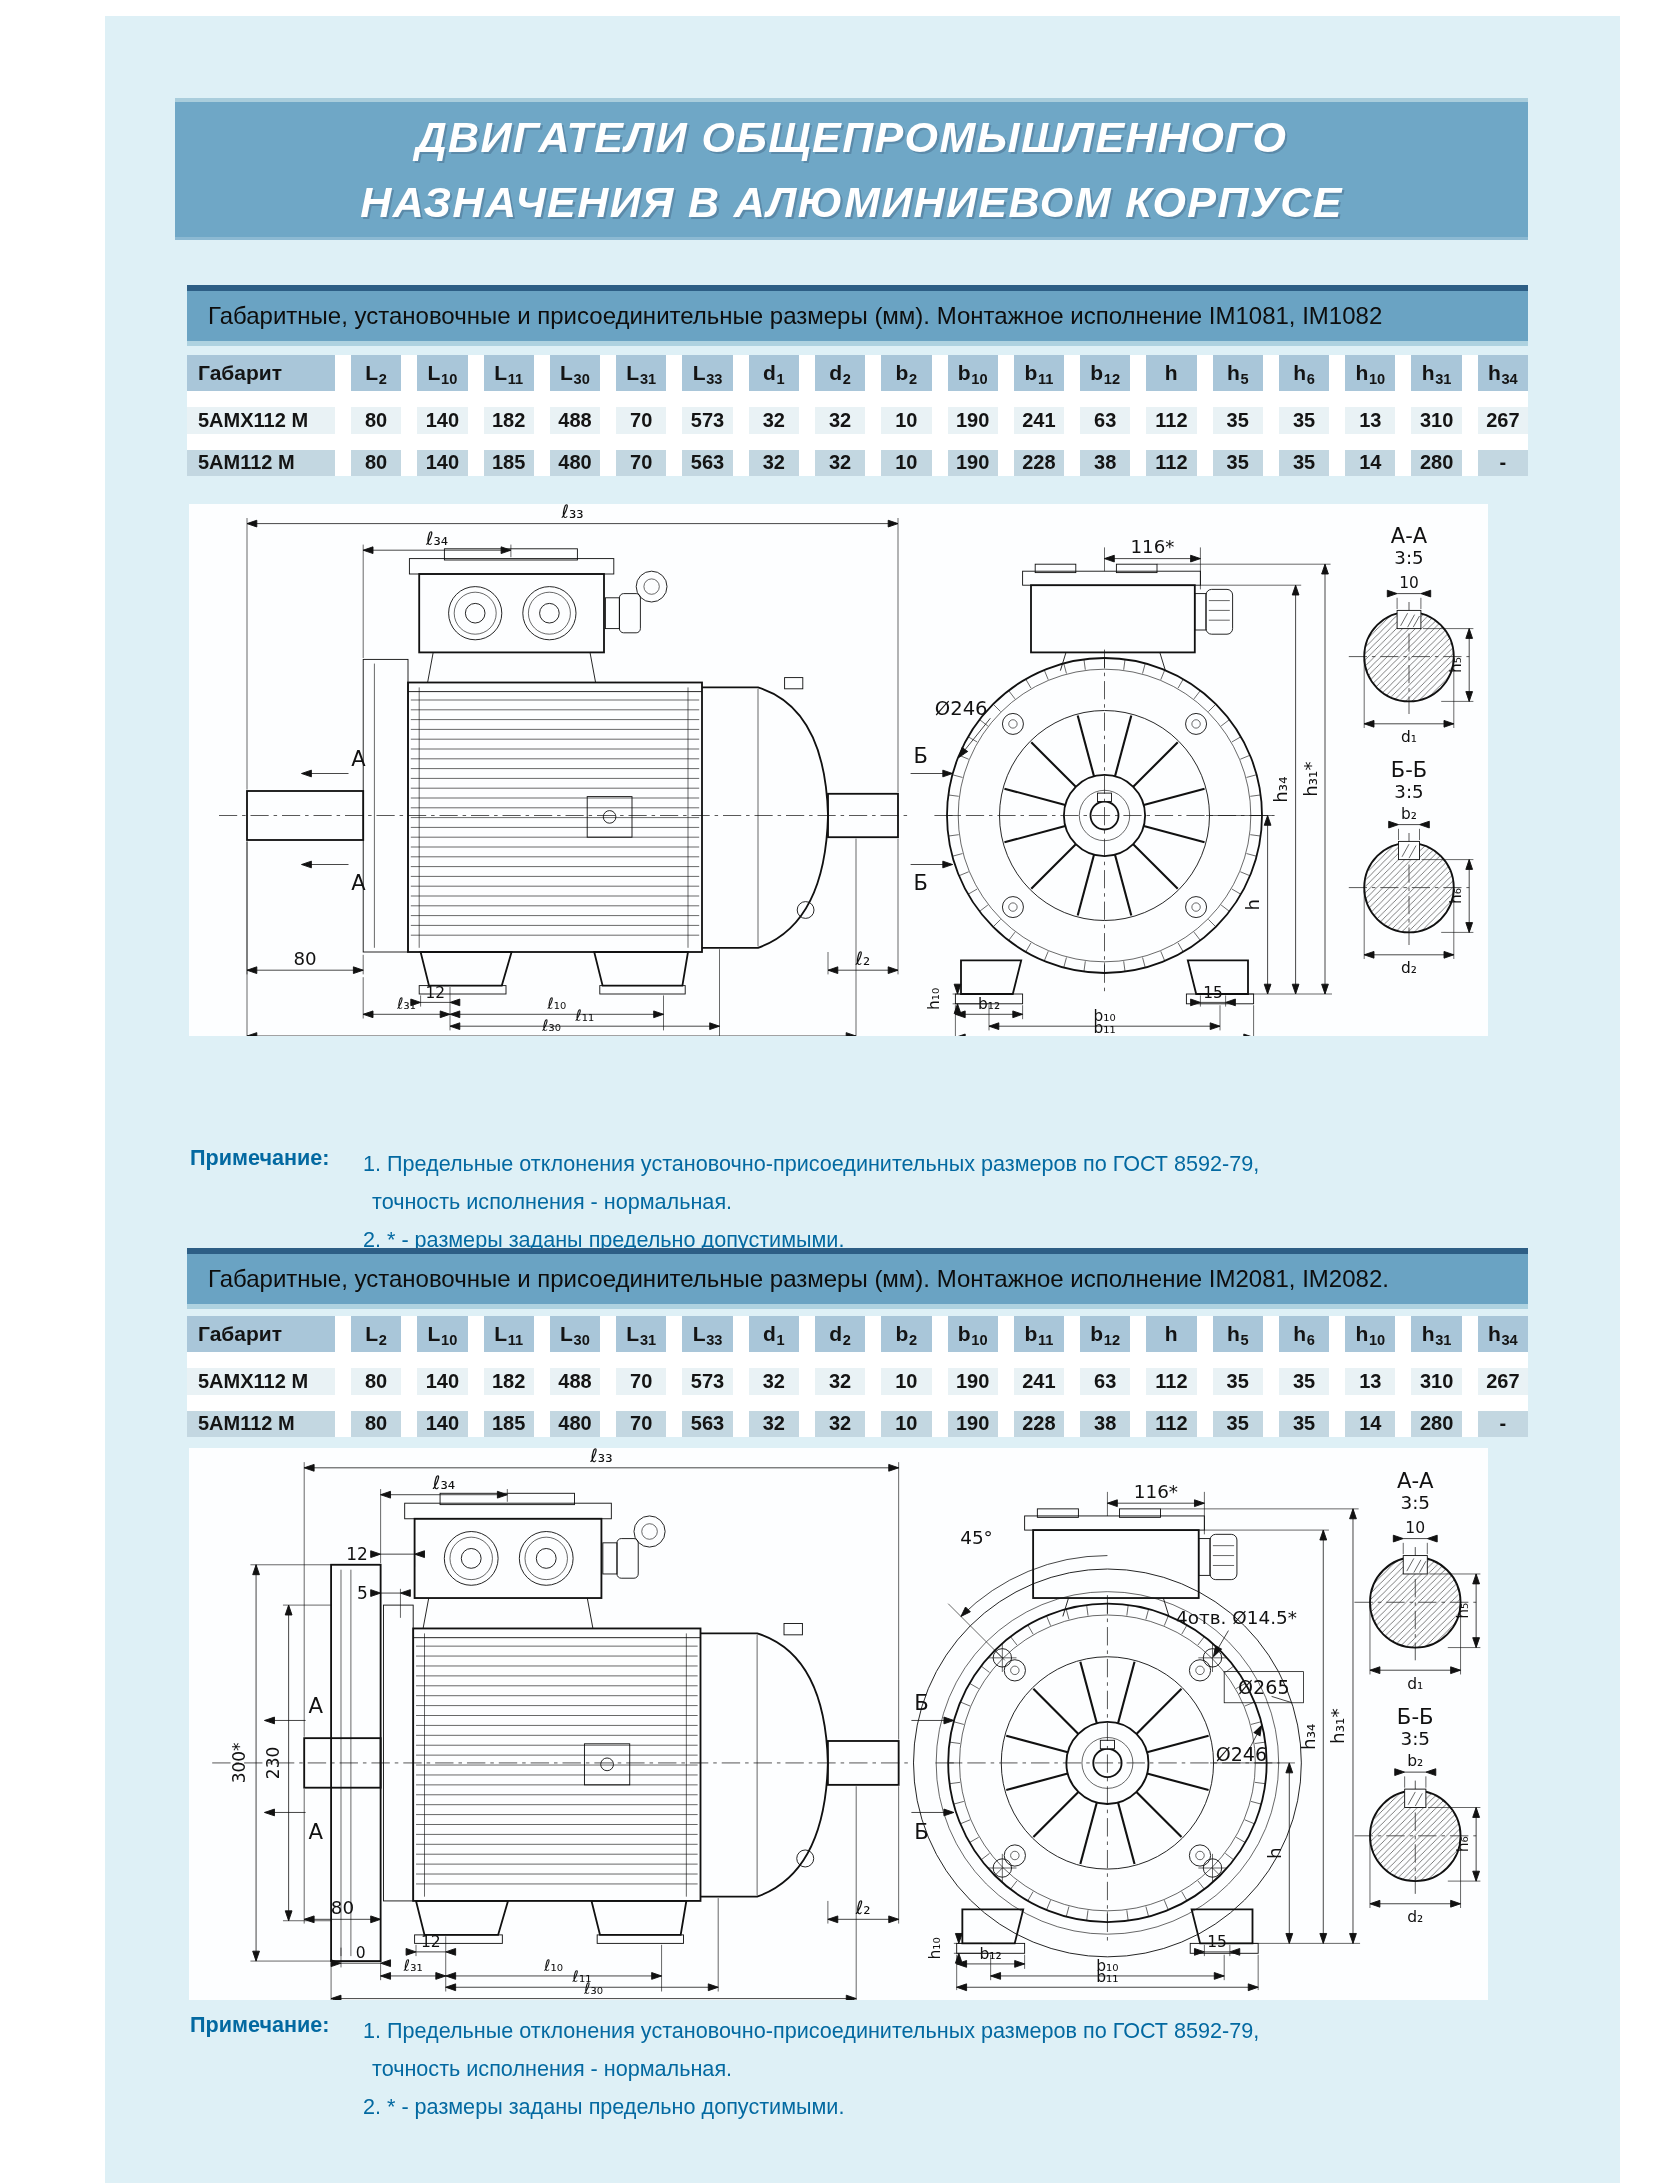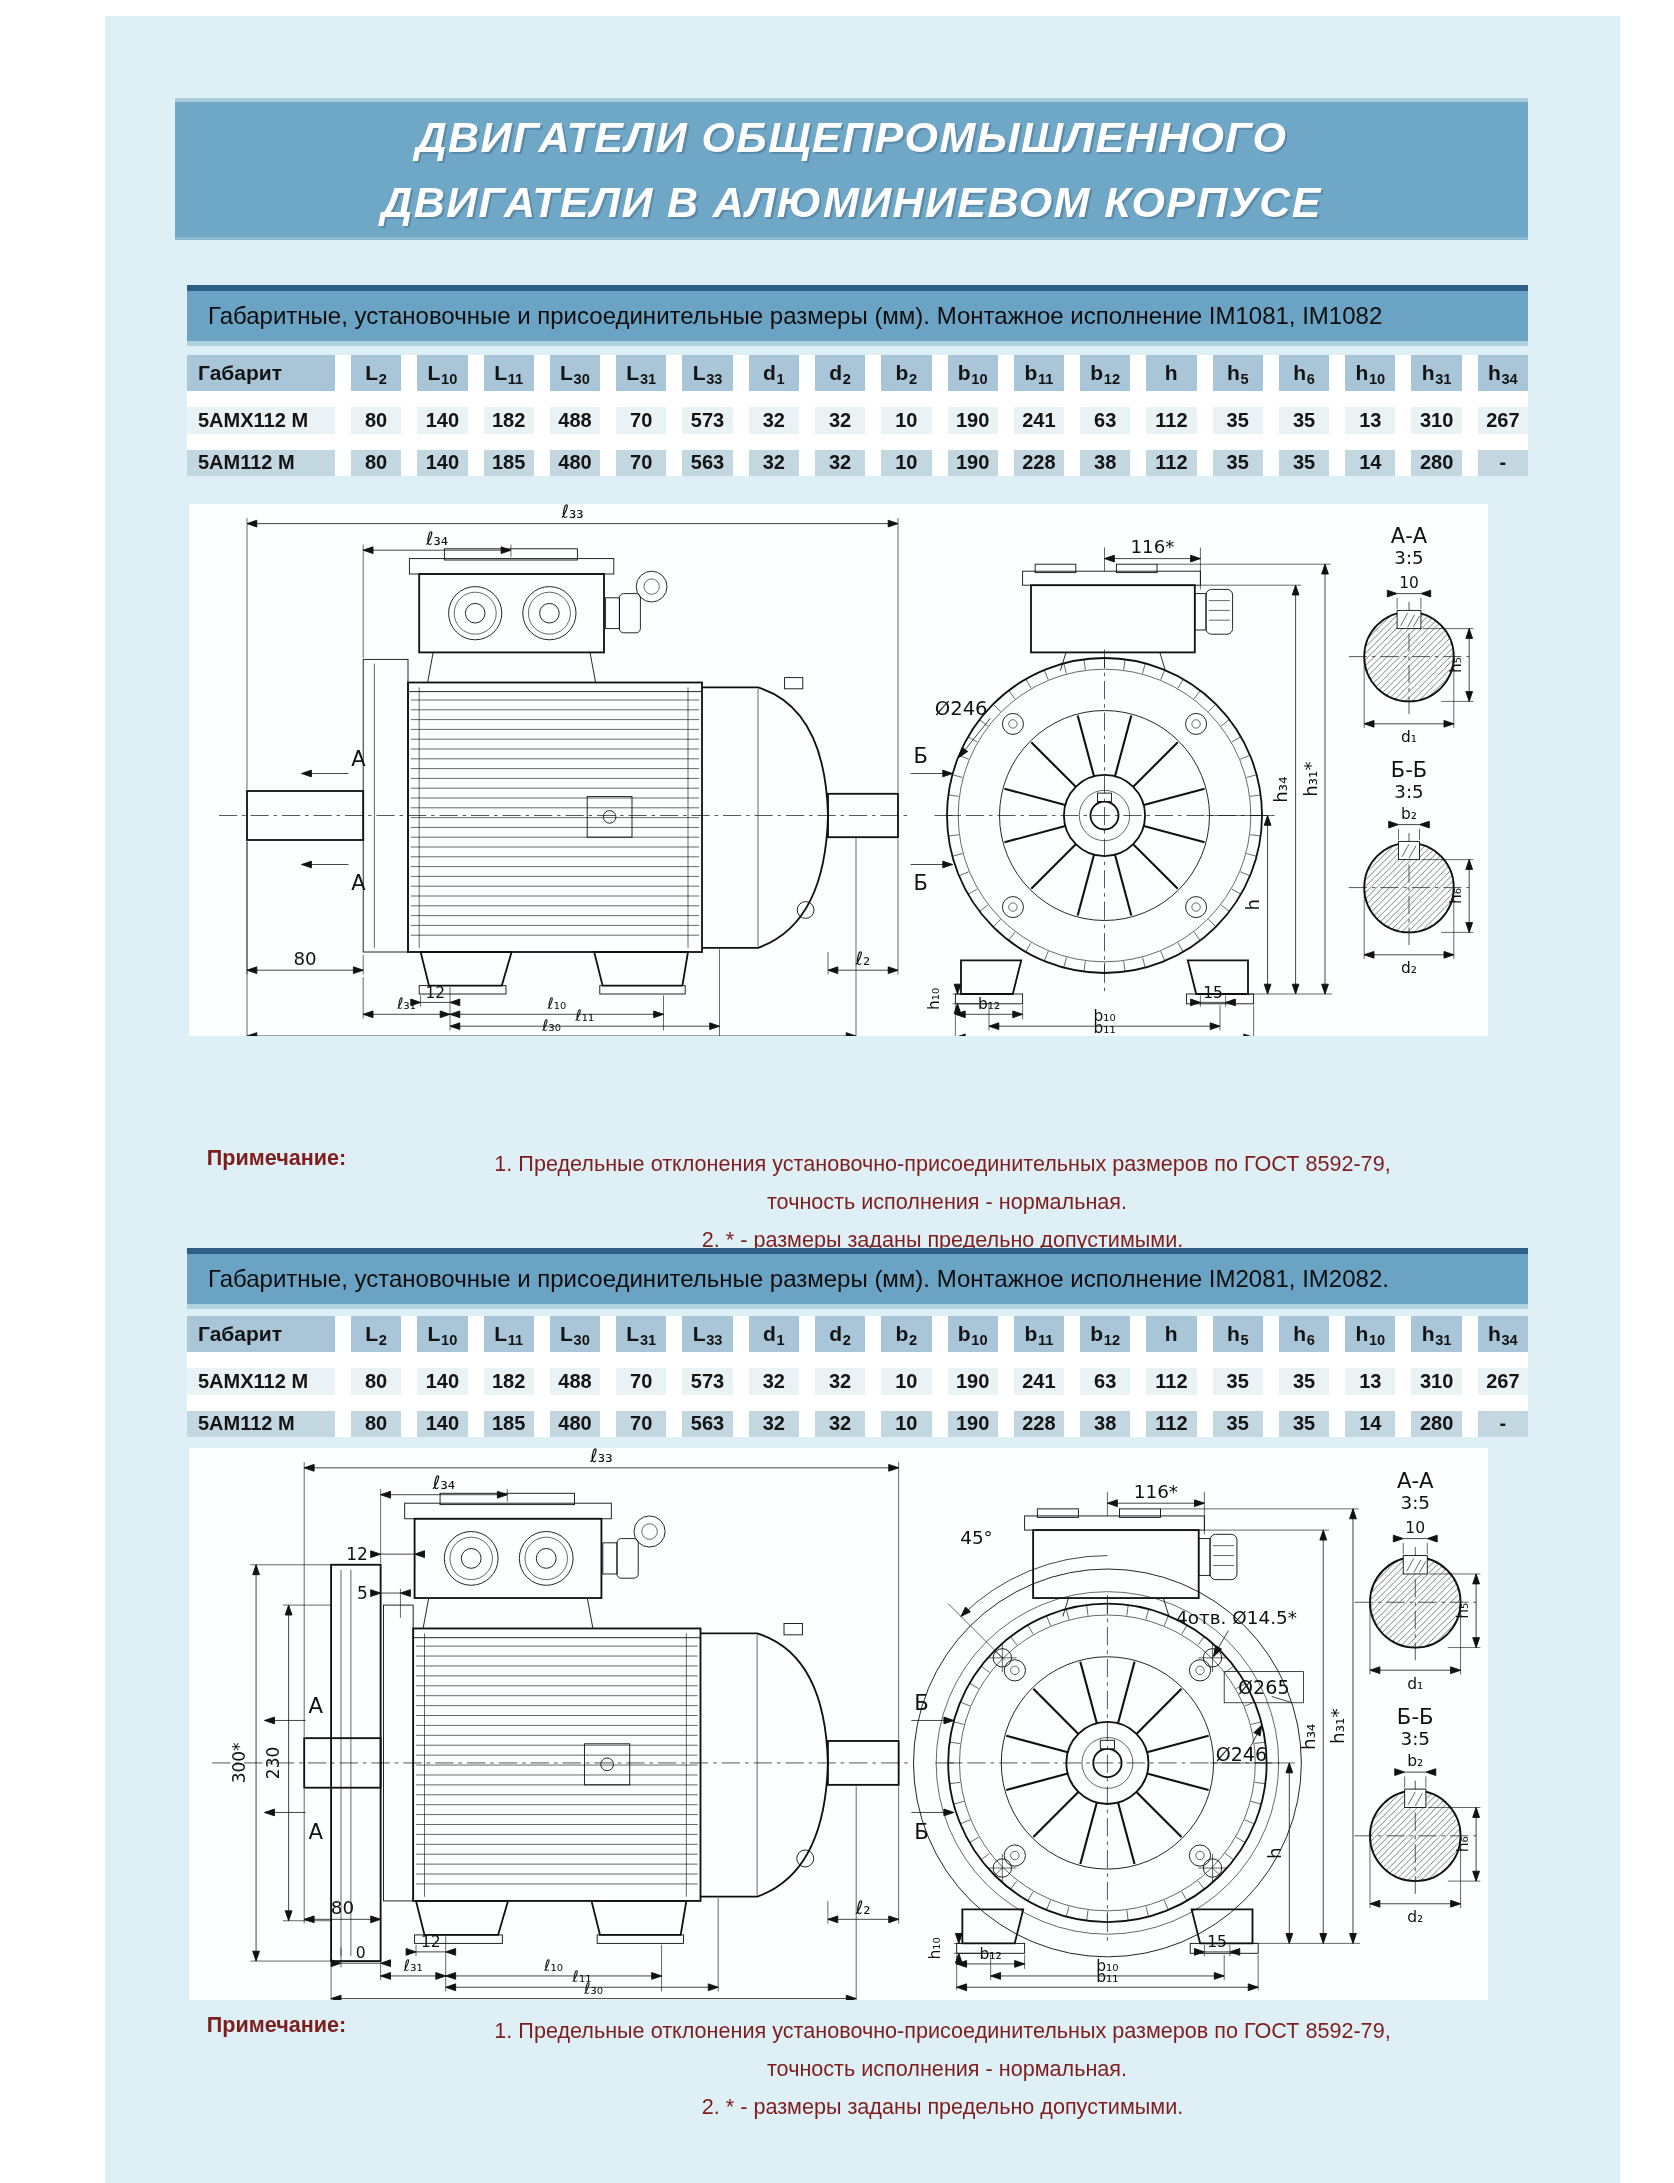--- a/index.html
+++ b/index.html
@@ -33,37 +33,37 @@
   .hb { font-size: 21px; } .hs { font-size: 14.6px; position: relative; top: 5.6px; margin-left: 0.7px; }
 
   .panel { position: absolute; left: 84px; width: 1299px; background: #fdfeff; }
   .p1 { top: 488px; height: 532px; }
   .p2 { top: 1432px; height: 552px; }
   .panel svg { display: block; width: 100%; height: 100%; }
 
   svg text { font-family: "DejaVu Sans", sans-serif; fill: #111; stroke: none; }
   .cl { stroke: #111; stroke-width: 1; stroke-dasharray: 26 7 5 7; }
 
-  .note { position: absolute; left: 85px; width: 1332px; font-size: 21.6px; color: #7f1d1d;
-          display: flex; text-align: center; }
+  .note { position: absolute; left: 85px; width: 1332px; font-size: 21.6px; color: #0369a1;
+          display: flex; }
   .n1 { top: 1129px; } .n2 { top: 1996px; }
   .note-label { font-weight: bold; width: 173px; flex: 0 0 173px; }
   .note-items { flex: 1; }
   .note-items div { line-height: 1.75; }
   .note-line2 { margin-left: 9px; }
 </style>
 </head>
 <body>
 
 <div class="page">
   <div class="content">
 
     <div class="banner">
       <div class="banner-line">ДВИГАТЕЛИ ОБЩЕПРОМЫШЛЕННОГО</div>
-      <div class="banner-line">ДВИГАТЕЛИ В АЛЮМИНИЕВОМ КОРПУСЕ</div>
+      <div class="banner-line">НАЗНАЧЕНИЯ В АЛЮМИНИЕВОМ КОРПУСЕ</div>
     </div>
 
     <div class="band band1">
       <div class="band-text">Габаритные, установочные и присоединительные размеры (мм). Монтажное исполнение IM1081, IM1082</div>
     </div>
 
     <div class="dim-table t1" id="table1">
         <div class="cell head name">
           <span class="hb">Габарит</span>
           <span class="hs"></span>

